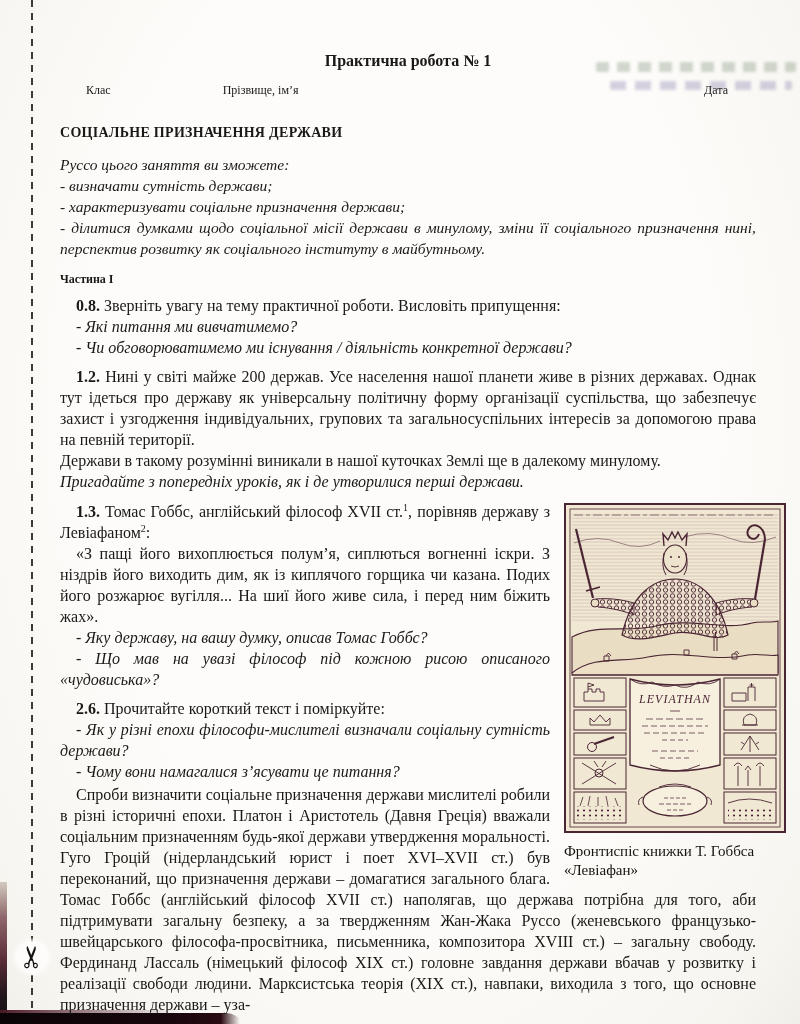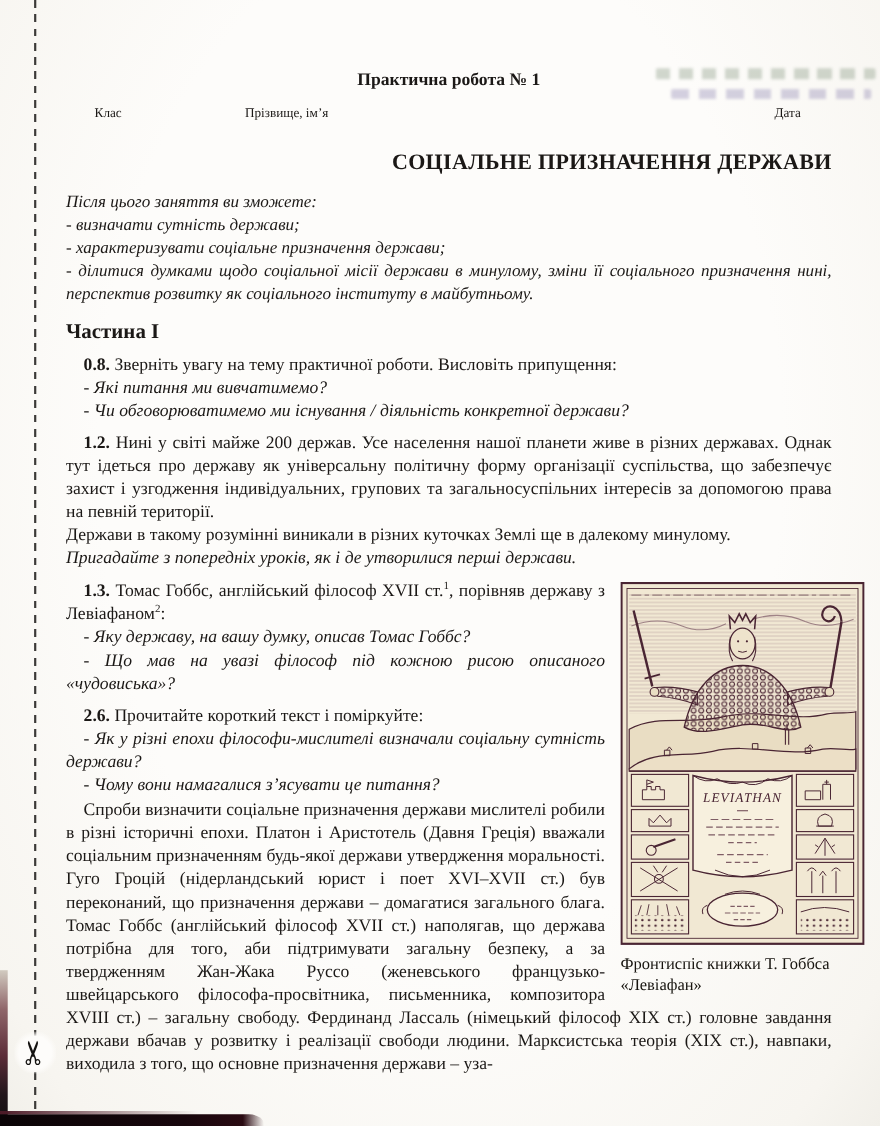--- a/index.html
+++ b/index.html
@@ -42,36 +42,36 @@
     position:absolute;left:0;bottom:0;width:240px;height:11px;
     background:linear-gradient(to right,#0a0406,#17060c 70%,#2a0a12 92%,rgba(42,10,18,0));
     border-top-right-radius:14px 9px;
   }
   .edge-bottom::before{
     content:"";position:absolute;left:0;top:-3px;width:180px;height:3px;
     background:linear-gradient(to right,#4d1b28,rgba(77,27,40,0));
   }
 
   
-  .content{position:absolute;left:60px;width:696px;top:64px;color:#1b1816;}
+  .content{position:absolute;left:60px;width:696px;top:52px;color:#1b1816;}
   .t{font-size:16px;line-height:21px;text-align:justify;}
   .bold{font-weight:bold;}
   .ital{font-style:italic;}
   .ind{text-indent:16px;}
   sup{font-size:10px;line-height:0;}
 
   .header-title{font-size:16px;font-weight:bold;text-align:center;}
   .fields{display:flex;font-size:12px;margin-top:13px;}
   .f-class{margin-left:26px;}
   .f-name{margin-left:112px;}
   .f-date{margin-left:auto;margin-right:28px;text-align:center;}
-  .doc-title{font-size:20px;font-weight:bold;text-align:right;margin-top:27px;letter-spacing:.3px;}
+  .doc-title{font-size:14px;font-weight:bold;text-align:left;margin-top:27px;letter-spacing:.3px;}
 
   .objectives{margin-top:13px;font-style:italic;font-size:15.5px;line-height:21px;text-align:justify;}
-  .part-heading{margin-top:13px;font-weight:bold;font-size:19px;}
+  .part-heading{margin-top:13px;font-weight:bold;font-size:12px;}
 
   .sec{margin-top:8px;}
   .q{font-style:italic;text-indent:16px;}
 
   .with-figure{margin-top:9px;}
   figure{float:right;width:192px;margin:2px 0 6px 14px;padding:0;}
   figcaption{margin-top:9px;font-size:15px;line-height:19px;text-align:left;color:#17140f;}
   .plate{display:block;}
 </style>
 </head>
@@ -92,41 +92,41 @@
 
     <div class="fields">
       <span class="f-class">Клас</span>
       <span class="f-name">Прізвище, ім’я</span>
       <span class="f-date">Дата</span>
     </div>
 
     <div class="doc-title">СОЦІАЛЬНЕ ПРИЗНАЧЕННЯ ДЕРЖАВИ</div>
 
     <div class="objectives">
-      <div>Після цього заняття ви зможете:</div>
+      <div>Руссо цього заняття ви зможете:</div>
       <div>- визначати сутність держави;</div>
       <div>- характеризувати соціальне призначення держави;</div>
       <div>- ділитися думками щодо соціальної місії держави в минулому, зміни її соціального призначення нині, перспектив розвитку як соціального інституту в майбутньому.</div>
     </div>
 
     <div class="part-heading">Частина I</div>
 
     <div class="sec">
       <div class="t ind">
         <span class="bold">0.8.</span><span> Зверніть увагу на тему практичної роботи. Висловіть припущення:</span>
       </div>
       <div class="t q">- Які питання ми вивчатимемо?</div>
       <div class="t q">- Чи обговорюватимемо ми існування / діяльність конкретної держави?</div>
     </div>
 
     <div class="sec">
       <div class="t ind">
         <span class="bold">1.2.</span><span> Нині у світі майже 200 держав. Усе населення нашої планети живе в різних державах. Однак тут ідеться про державу як універсальну політичну форму організації суспільства, що забезпечує захист і узгодження індивідуальних, групових та загальносуспільних інтересів за допомогою права на певній території.</span>
       </div>
-      <div class="t">Держави в такому розумінні виникали в різних куточках Землі ще в далекому минулому.</div>
+      <div class="t">Держави в такому розумінні виникали в нашої куточках Землі ще в далекому минулому.</div>
       <div class="t ital">Пригадайте з попередніх уроків, як і де утворилися перші держави.</div>
     </div>
 
     <div class="with-figure">
 
       <figure>
         <svg class="plate" width="222" height="330" viewBox="0 0 222 330" xmlns="http://www.w3.org/2000/svg">
           <defs>
             <pattern id="scales" width="7" height="6" patternUnits="userSpaceOnUse">
               <circle cx="3.5" cy="3" r="2.2" fill="none" stroke="#4a2533" stroke-width="0.9"></circle>
@@ -231,20 +231,21 @@
         </svg>
         <figcaption>
           <div>Фронтиспіс книжки Т. Гоббса</div>
           <div>«Левіафан»</div>
         </figcaption>
       </figure>
 
       <div class="t ind">
         <span class="bold">1.3.</span><span> Томас Гоббс, англійський філософ XVII ст.</span><sup>1</sup><span>, порівняв державу з Левіафаном</span><sup>2</sup><span>:</span>
       </div>
+      <div class="t ind">«З пащі його вихоплюється полум’я, сиплються вогненні іскри. З ніздрів його виходить дим, як із киплячого горщика чи казана. Подих його розжарює вугілля... На шиї його живе сила, і перед ним біжить жах».</div>
       <div class="t q">- Яку державу, на вашу думку, описав Томас Гоббс?</div>
       <div class="t q">- Що мав на увазі філософ під кожною рисою описаного «чудовиська»?</div>
 
       <div class="t ind sec">
         <span class="bold">2.6.</span><span> Прочитайте короткий текст і поміркуйте:</span>
       </div>
       <div class="t q">- Як у різні епохи філософи-мислителі визначали соціальну сутність держави?</div>
       <div class="t q">- Чому вони намагалися з’ясувати це питання?</div>
 
       <div class="t ind" style="margin-top:2px;">Спроби визначити соціальне призначення держави мислителі робили в різні історичні епохи. Платон і Аристотель (Давня Греція) вважали соціальним призначенням будь-якої держави утвердження моральності. Гуго Гроцій (нідерландський юрист і поет XVI–XVII ст.) був переконаний, що призначення держави – домагатися загального блага. Томас Гоббс (англійський філософ XVII ст.) наполягав, що держава потрібна для того, аби підтримувати загальну безпеку, а за твердженням Жан-Жака Руссо (женевського французько-швейцарського філософа-просвітника, письменника, композитора XVIII ст.) – загальну свободу. Фердинанд Лассаль (німецький філософ XIX ст.) головне завдання держави вбачав у розвитку і реалізації свободи людини. Марксистська теорія (XIX ст.), навпаки, виходила з того, що основне призначення держави – уза-</div>

